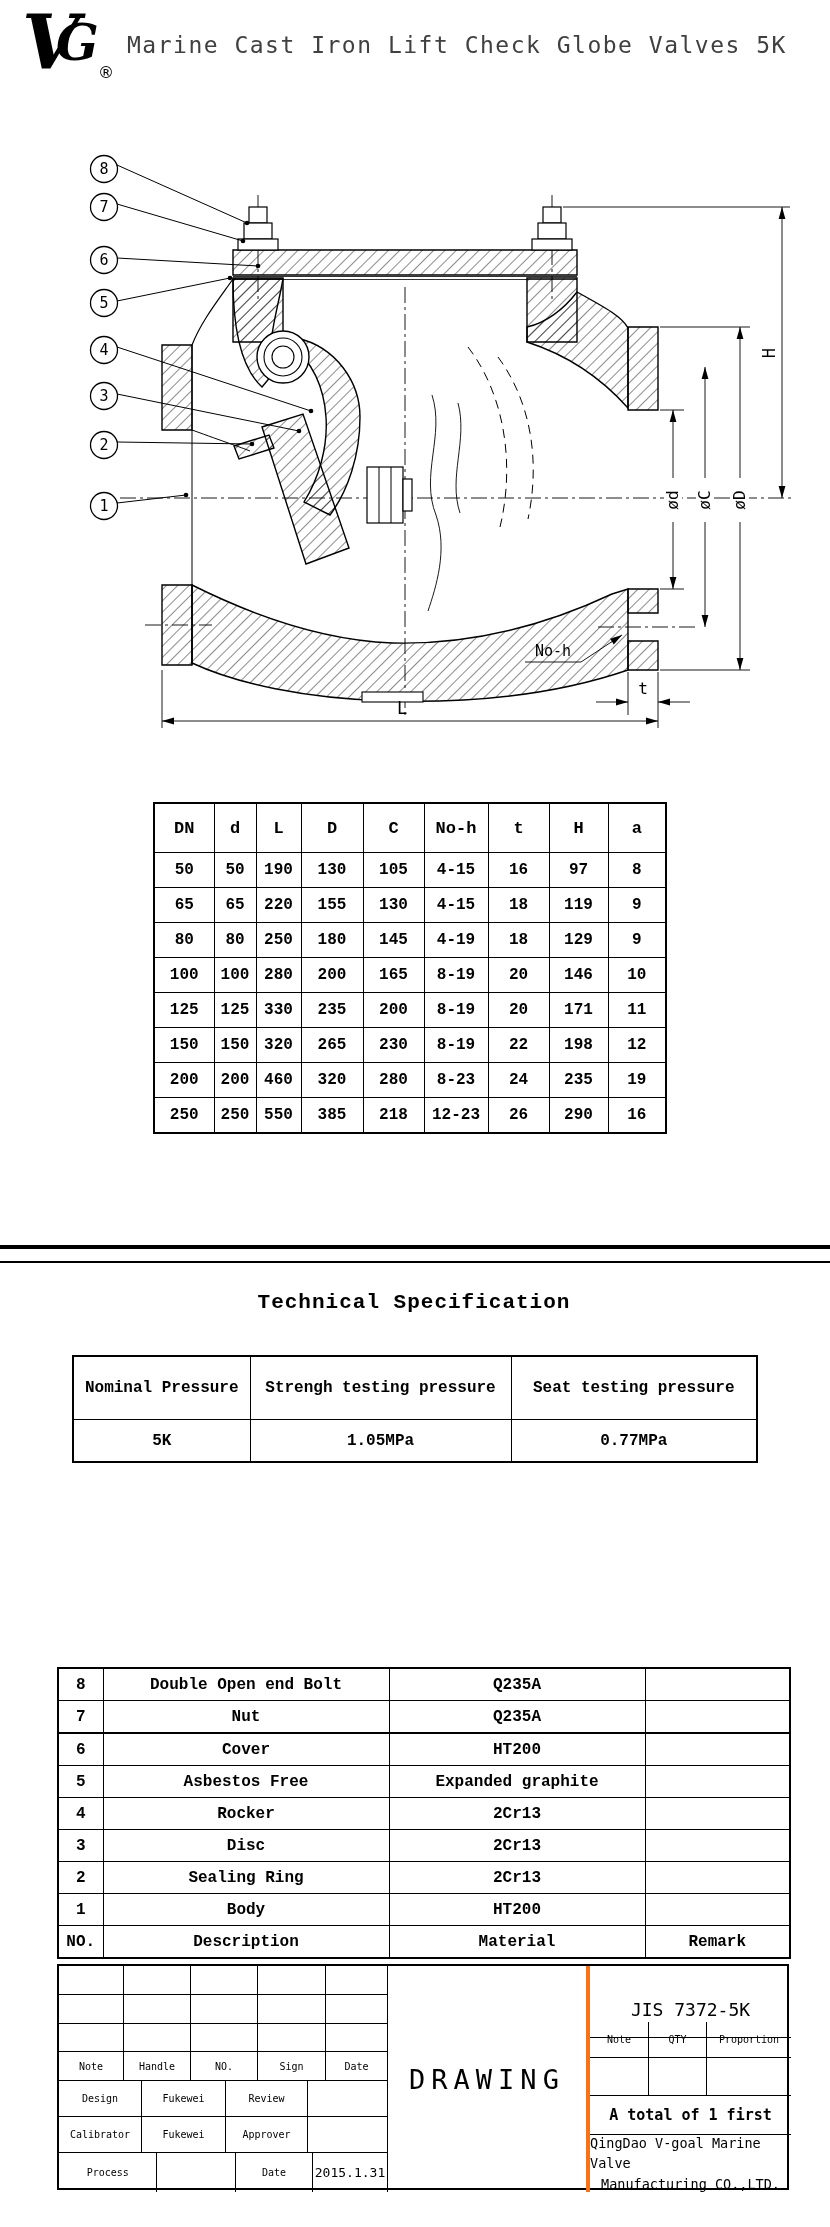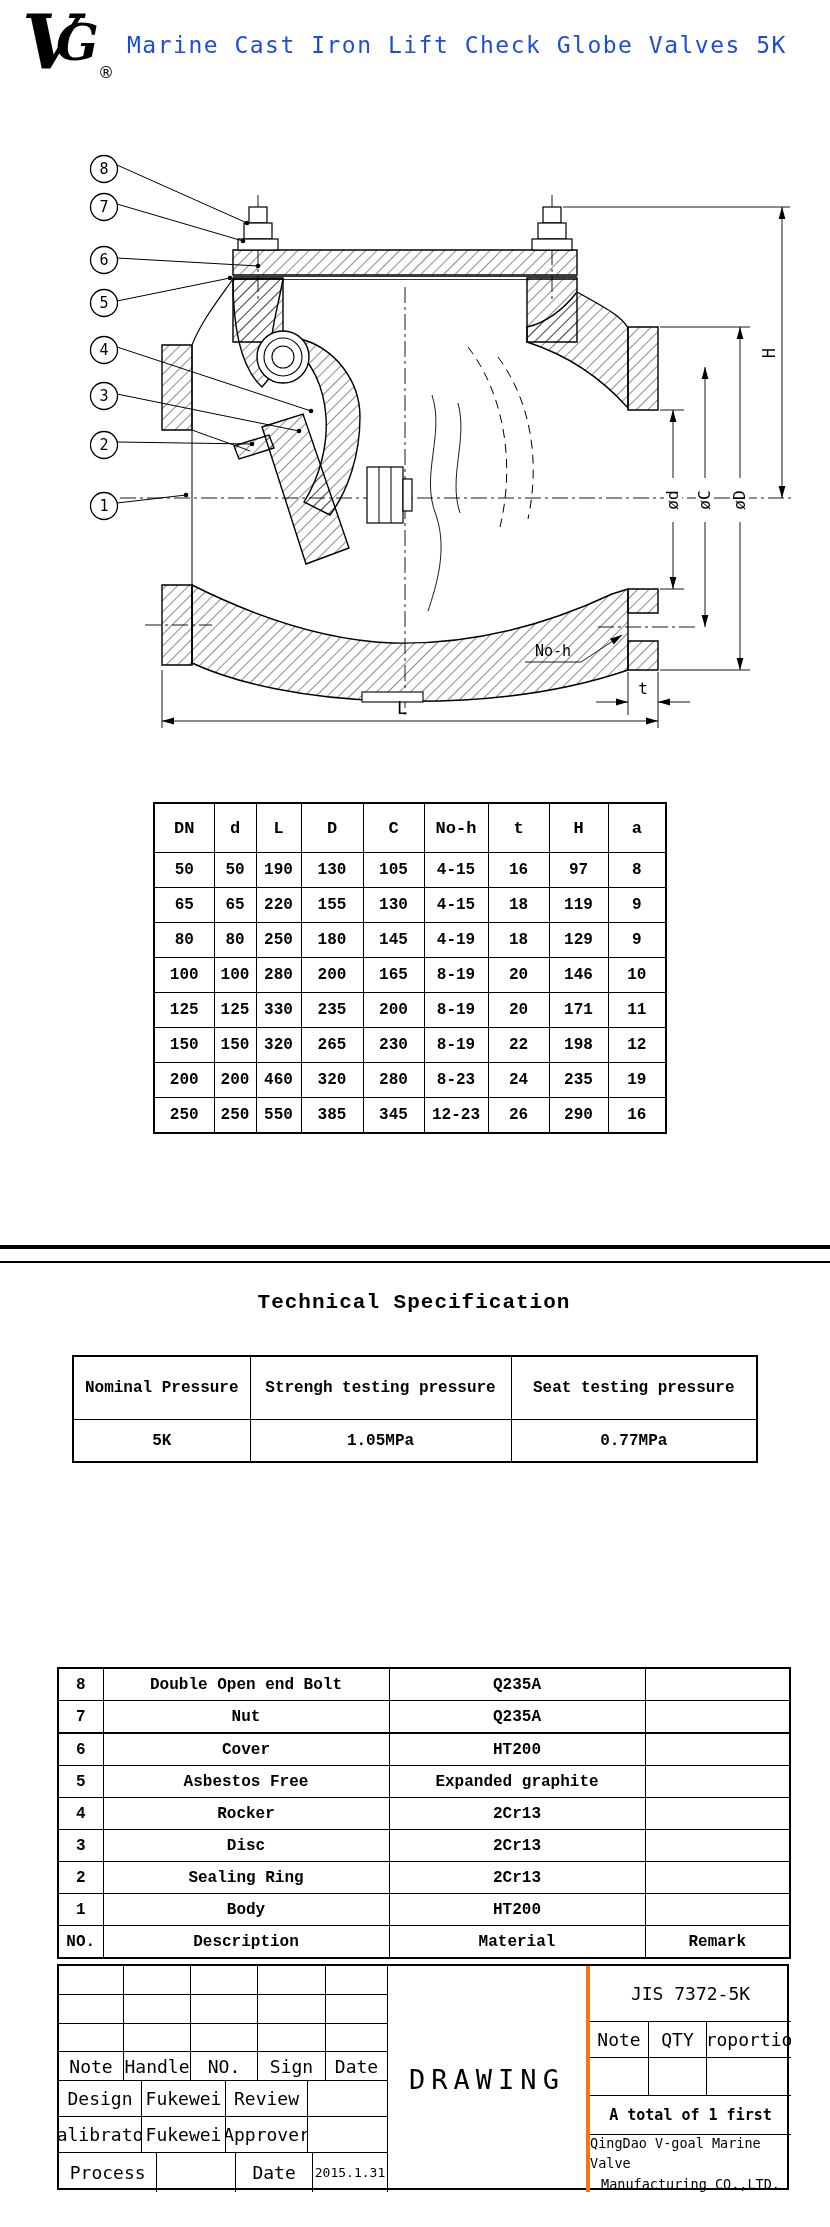--- a/index.html
+++ b/index.html
@@ -1,21 +1,21 @@
 <!DOCTYPE html>
 <html><head>
 <meta charset="utf-8">
 <style>
   html,body{margin:0;padding:0;background:#fff;}
   #page{position:relative;width:830px;height:2227px;background:#ffffff;overflow:hidden;
         font-family:"Liberation Sans",sans-serif;color:#000;}
   .abs{position:absolute;}
   
   #hdr-title{position:absolute;left:127px;top:32px;width:700px;
-    font-family:"DejaVu Sans Mono",monospace;font-size:23px;letter-spacing:1.5px;color:#1d4ed8;white-space:nowrap;}
+    font-family:"DejaVu Sans Mono",monospace;font-size:23px;letter-spacing:1.5px;color:#404040;white-space:nowrap;}
   
   .cad{font-family:"DejaVu Sans Mono",monospace;}
   
   table.dwg{border-collapse:collapse;table-layout:fixed;}
   table.dwg td,table.dwg th{border:1.5px solid #000;text-align:center;vertical-align:middle;
     font-family:"Liberation Mono",monospace;font-weight:bold;font-size:16px;padding:0;overflow:hidden;}
   #dims-table{left:153px;top:802px;width:512px;border:2.5px solid #000;}
   #dims-table th{height:48px;font-size:17px;font-family:Liberation Mono, monospace;}
   #dims-table td{height:34px;}
   #spec-table{left:72px;top:1355px;width:684px;border:2px solid #000;}
@@ -25,21 +25,21 @@
   #parts-table td{height:31px;}
   #parts-table tbody:first-of-type tr:nth-child(3) td{border-top-width:2.5px;}
   #spec-title{position:absolute;left:0;top:1291px;width:828px;text-align:center;
     font-family:"Liberation Mono",monospace;font-weight:bold;font-size:21px;letter-spacing:1px;}
   
   .rule{position:absolute;left:0;width:830px;background:#000;}
   
   #tblock{left:57px;top:1964px;width:732px;height:226px;border:2px solid #000;box-sizing:border-box;}
   #tblock .trow{position:absolute;display:flex;border-bottom:1px solid #000;box-sizing:border-box;}
   #tblock .c{border-right:1px solid #000;box-sizing:border-box;display:flex;align-items:center;justify-content:center;
-    font-family:"DejaVu Sans Mono",monospace;font-size:18px;white-space:nowrap;overflow:hidden;}
+    font-family:"DejaVu Sans Mono",monospace;font-size:10px;white-space:nowrap;overflow:hidden;}
   #tblock .bigcell{position:absolute;display:flex;align-items:center;justify-content:center;box-sizing:border-box;
     font-family:"DejaVu Sans Mono",monospace;}
 </style>
 </head>
 <body>
 
 <div id="page">
 
   <div class="abs" style="left:26px;top:4px;width:100px;height:80px;">
     <svg width="100" height="80" viewBox="0 0 100 80">
@@ -303,21 +303,21 @@
           <td>8-23</td>
           <td>24</td>
           <td>235</td>
           <td>19</td>
         </tr>
         <tr>
           <td>250</td>
           <td>250</td>
           <td>550</td>
           <td>385</td>
-          <td>345</td>
+          <td>218</td>
           <td>12-23</td>
           <td>26</td>
           <td>290</td>
           <td>16</td>
         </tr>
       </tbody>
   </table>
 
   <div class="rule" style="top:1245px;height:4px;"></div>
   <div class="rule" style="top:1261px;height:1.5px;"></div>
@@ -460,21 +460,21 @@
 
     <div class="trow" style="left:0;top:187px;width:328px;height:39px;border-bottom:none;">
       <div class="c" style="width:105px">Process</div>
       <div class="c" style="width:84px"></div>
       <div class="c" style="width:82px">Date</div>
       <div class="c" style="width:79px;border-right:none;font-size:13px;">2015.1.31</div>
     </div>
 
     <div class="bigcell" style="left:328px;top:0;width:203px;height:226px;border-left:1px solid #000;border-right:4px solid #f97316;font-size:27px;letter-spacing:6px;">DRAWING</div>
 
-    <div class="bigcell" style="left:531px;top:0;width:201px;height:56px;border-bottom:1px solid #000;font-size:18px;">JIS 7372-5K</div>
+    <div class="bigcell" style="left:531px;top:16px;width:201px;height:56px;border-bottom:1px solid #000;font-size:18px;">JIS 7372-5K</div>
     <div class="trow" style="left:531px;top:56px;width:201px;height:36px;">
       <div class="c" style="width:59px">Note</div>
       <div class="c" style="width:58px">QTY</div>
       <div class="c" style="width:84px;border-right:none">Proportion</div>
     </div>
     <div class="trow" style="left:531px;top:92px;width:201px;height:38px;">
       <div class="c" style="width:59px"></div>
       <div class="c" style="width:58px"></div>
       <div class="c" style="width:84px;border-right:none"></div>
     </div>

